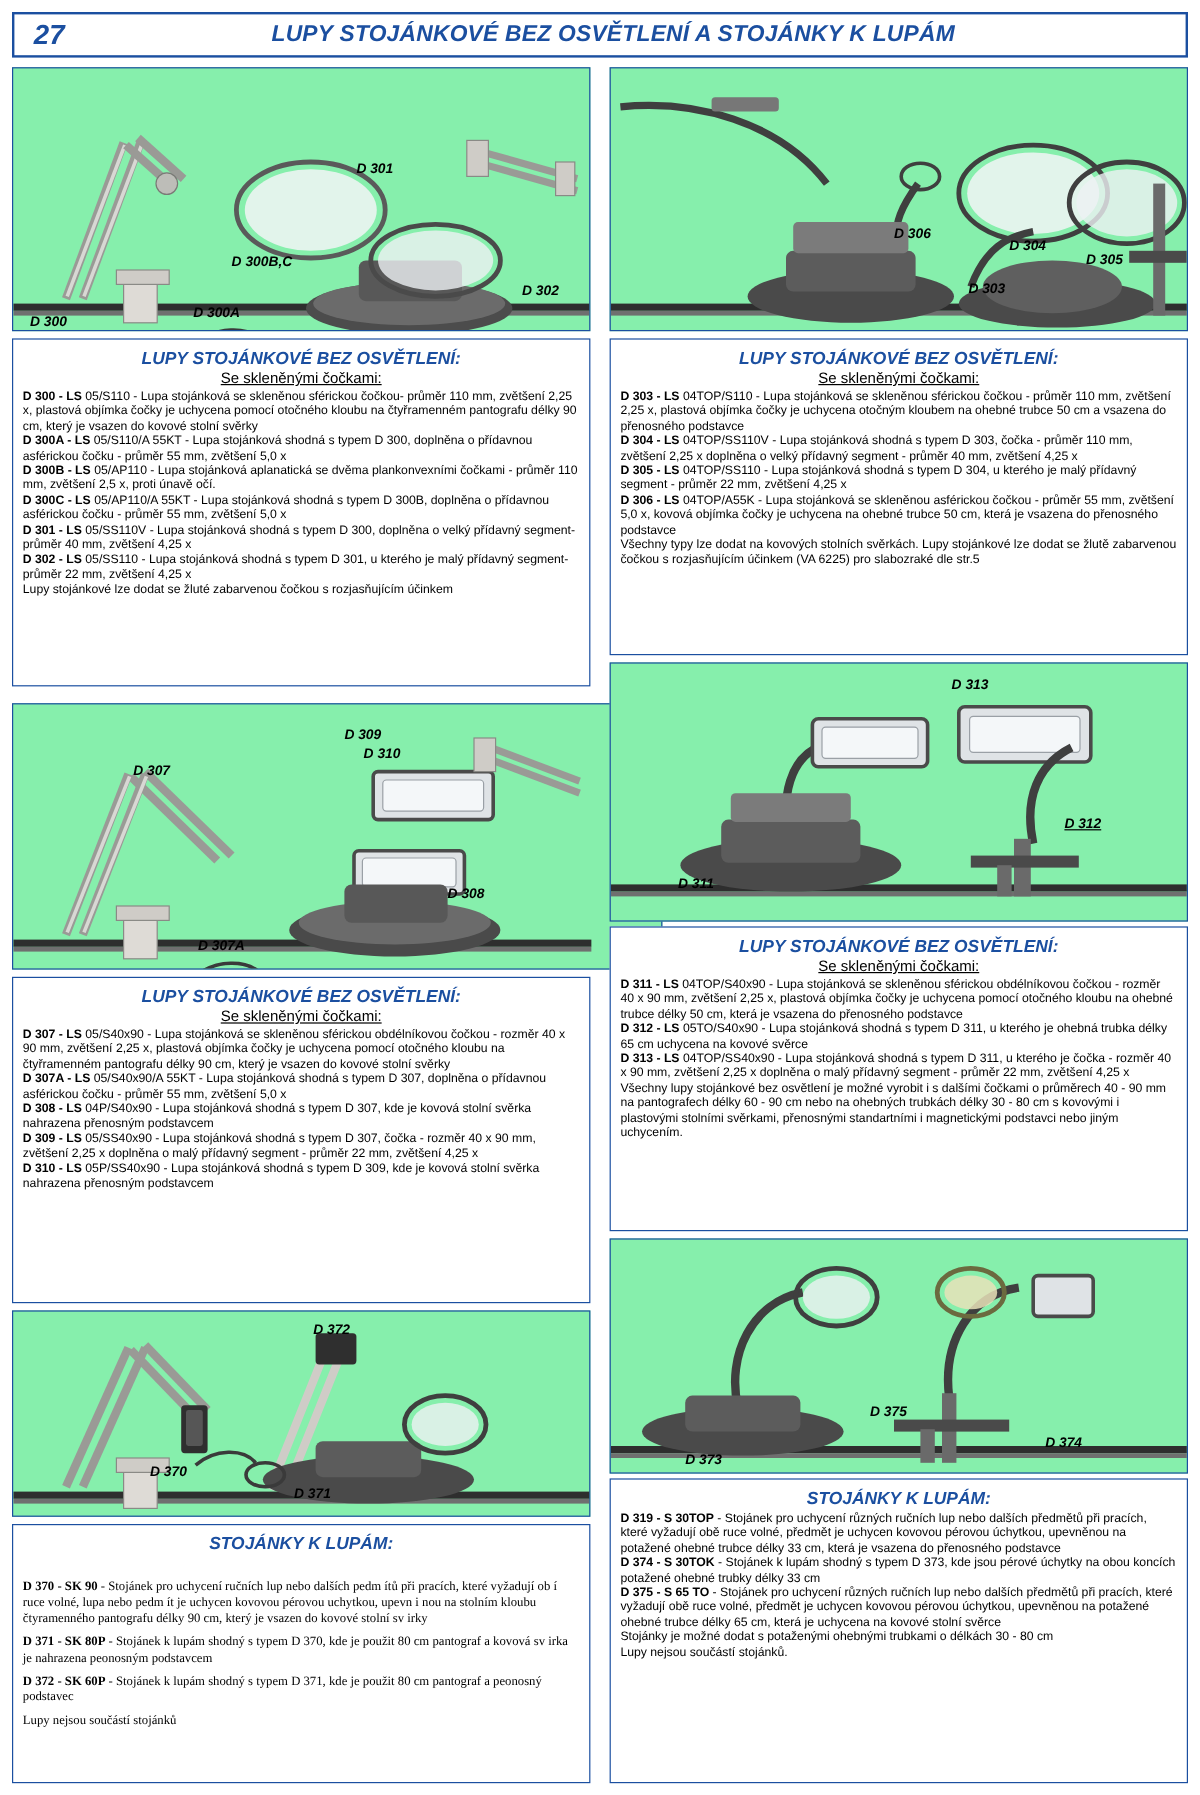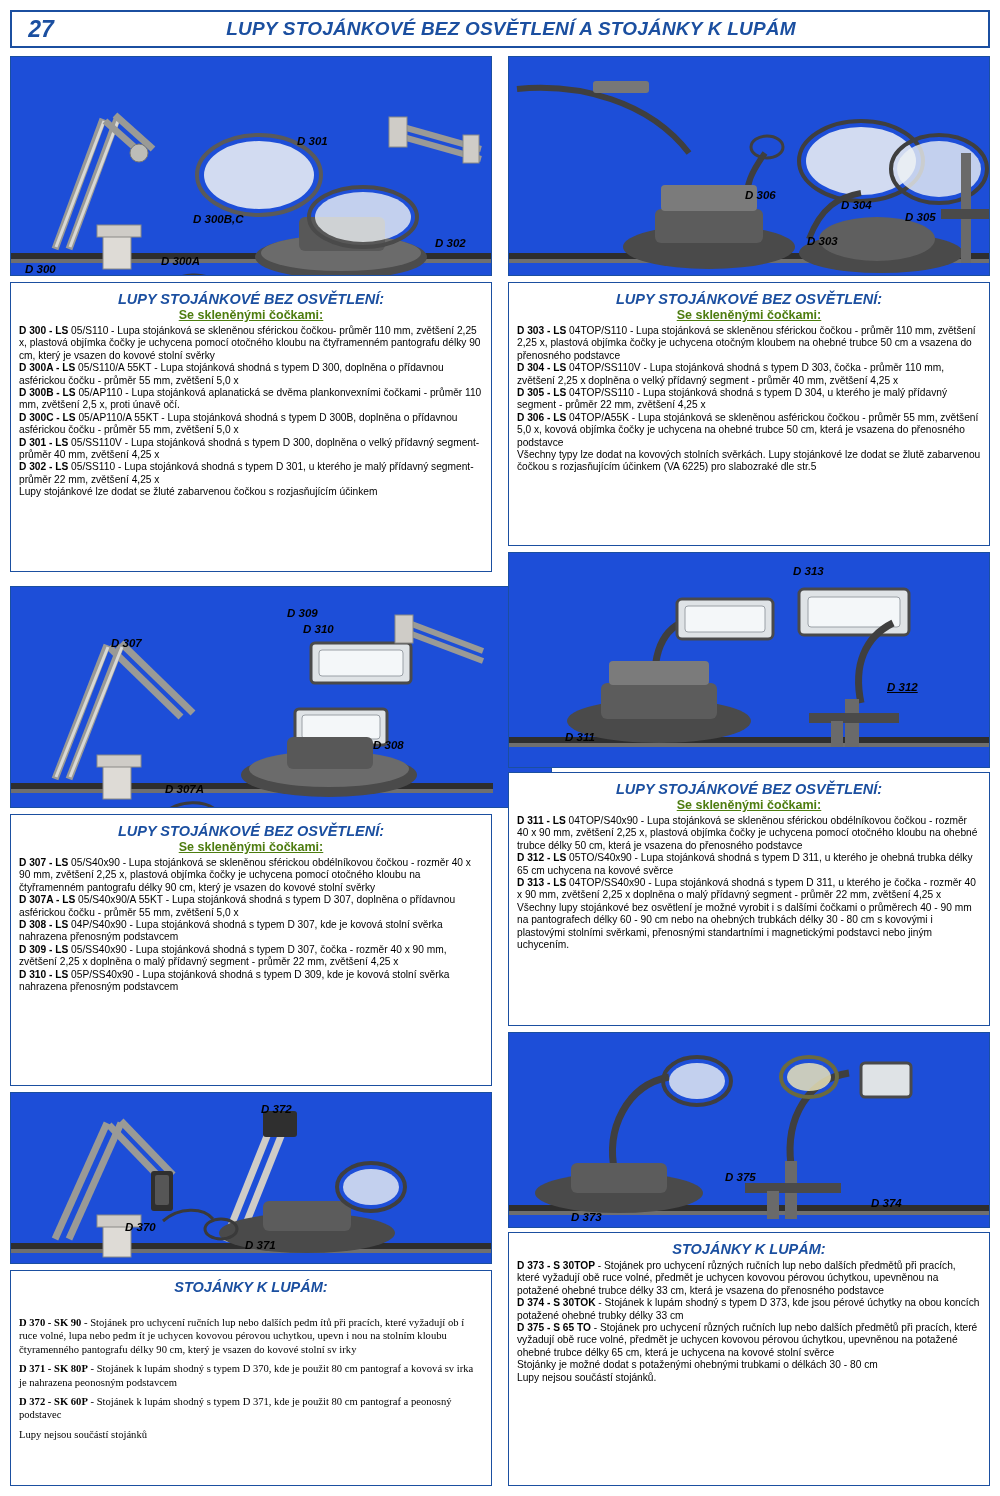--- a/index.html
+++ b/index.html
@@ -28,43 +28,43 @@
   .header .htitle {
     flex: 1; text-align: center;
     font-size: 19px; font-weight: bold; font-style: italic; color: #1b4fa0;
     letter-spacing: .2px; padding-right: 36px;
   }
 
   
   .imgbox {
     position: absolute;
     border: 1px solid #1b4fa0;
-    background: #1d4ed8;
+    background: #86efac;
     overflow: hidden;
   }
   .txtbox {
     position: absolute;
     border: 1px solid #1b4fa0;
     background: #ffffff;
     padding: 6px 8px 5px 8px;
     overflow: hidden;
   }
   .boxtitle {
     text-align: center;
     font-size: 14.5px;
     font-weight: bold;
     font-style: italic;
     color: #1b4fa0;
     margin: 2px 0 1px 0;
   }
   .boxsub {
     text-align: center;
     font-size: 12.5px;
-    font-weight: bold;
-    color: #4d7c0f;
+    font-weight: normal;
+    color: #000000;
     text-decoration: underline;
     margin: 0 0 3px 0;
   }
   .para { font-size: 10.2px; line-height: 12.4px; margin: 0 0 0 0; text-align: left; }
   .code { font-weight: bold; }
 
   
   .hand .para { font-family: "Liberation Serif", serif; font-size: 10.6px; line-height: 13.4px; }
 
   
@@ -366,20 +366,20 @@
   <div class="txtbox hand" style="left:10px; top:1270px; width:482px; height:216px;">
     <div class="boxtitle">STOJÁNKY K LUPÁM:</div>
     <p class="para" style="margin-top:21px;"><span class="code">D 370 - SK 90</span>   - Stojánek pro uchycení ručních lup nebo dalších pedm ítů při pracích, které vyžadují ob í ruce volné, lupa nebo pedm ít je uchycen kovovou pérovou uchytkou, upevn i nou na stolním kloubu čtyramenného pantografu délky 90 cm, který je vsazen do kovové stolní sv irky</p>
     <p class="para" style="margin-top:6px;"><span class="code">D 371 - SK 80P</span>   - Stojánek k lupám shodný s typem D 370, kde je použit 80 cm pantograf a kovová sv irka je nahrazena peonosným podstavcem</p>
     <p class="para" style="margin-top:6px;"><span class="code">D 372 - SK 60P</span>   - Stojánek k lupám shodný s typem D 371, kde je použit 80 cm pantograf a peonosný podstavec</p>
     <p class="para" style="margin-top:6px;">Lupy nejsou součástí stojánků</p>
   </div>
 
   <div class="txtbox" style="left:508px; top:1232px; width:482px; height:254px;">
     <div class="boxtitle">STOJÁNKY K LUPÁM:</div>
-    <p class="para" style="margin-top:3px;"><span class="code">D 373 - S 30TOP</span>    - Stojánek pro uchycení různých ručních lup nebo dalších předmětů při pracích, které vyžadují obě ruce volné, předmět je uchycen kovovou pérovou úchytkou, upevněnou na potažené ohebné trubce délky 33 cm, která je vsazena do přenosného podstavce</p>
+    <p class="para" style="margin-top:3px;"><span class="code">D 319 - S 30TOP</span>    - Stojánek pro uchycení různých ručních lup nebo dalších předmětů při pracích, které vyžadují obě ruce volné, předmět je uchycen kovovou pérovou úchytkou, upevněnou na potažené ohebné trubce délky 33 cm, která je vsazena do přenosného podstavce</p>
     <p class="para"><span class="code">D 374 - S 30TOK</span>   - Stojánek k lupám shodný s typem D 373, kde jsou pérové úchytky na obou koncích potažené ohebné trubky délky 33 cm</p>
     <p class="para"><span class="code">D 375 - S 65 TO</span>    - Stojánek pro uchycení různých ručních lup nebo dalších  předmětů při pracích, které vyžadují obě ruce volné, předmět je uchycen  kovovou pérovou úchytkou, upevněnou na potažené ohebné trubce délky 65 cm, která je uchycena na kovové stolní svěrce</p>
     <p class="para">Stojánky je možné dodat s potaženými ohebnými trubkami o délkách 30 - 80 cm</p>
     <p class="para">Lupy nejsou součástí stojánků.</p>
   </div>
 
 </div>
 
 </body></html>

